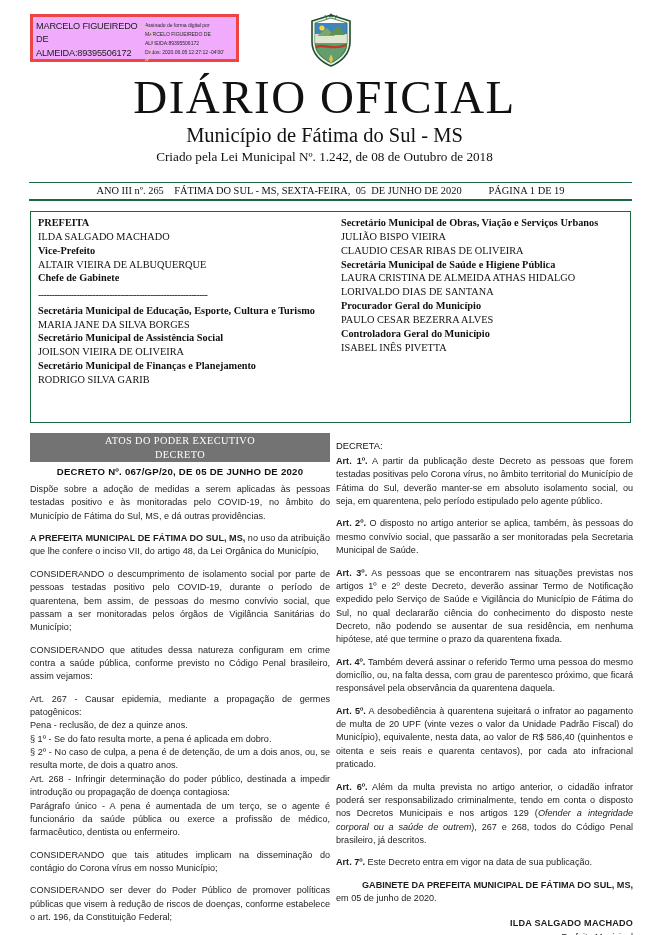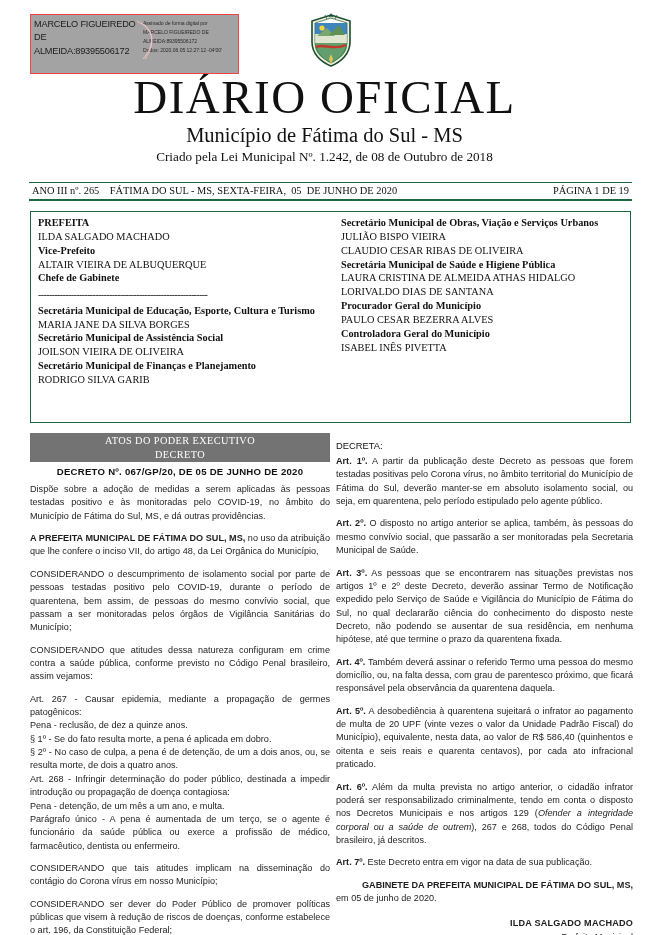--- a/index.html
+++ b/index.html
@@ -12,24 +12,24 @@
     font-family: "Liberation Serif", serif;
     color: #1a1a1a;
     position: relative;
     overflow: hidden;
   }
 
   
   .sig-stamp {
     position: absolute;
     left: 30px; top: 14px;
-    width: 209px; height: 60px;
-    border: 1px solid #ef4444;
+    width: 209px; height: 48px;
+    border: 3px solid #ef4444;
     display: flex;
-    background: #a3a3a3;
+    background: #f0abfc;
     z-index: 5;
   }
   .sig-left {
     width: 108px;
     padding: 3px 2px 0 3px;
     font-family: "Liberation Sans", sans-serif;
     font-size: 9.2px;
     line-height: 1.45;
     letter-spacing: -0.2px;
     color: #1b1b1b;
@@ -89,21 +89,21 @@
 
   
   .edition-bar {
     position: absolute;
     left: 29px; top: 182px;
     width: 603px;
     border-top: 1.6px solid #18693f;
     border-bottom: 2.6px solid #18693f;
     padding: 2px 3px 2.5px 3px;
     display: flex;
-    justify-content: space-between;
+    justify-content: center;
     align-items: baseline;
     font-family: "Liberation Serif", serif;
     font-size: 10.4px;
     color: #111;
     gap: 27px;
   }
   .edition-left { white-space: pre; }
   .edition-right { white-space: pre; }
 
   
@@ -293,21 +293,20 @@
   <p>
     <b>A PREFEITA MUNICIPAL DE FÁTIMA DO SUL, MS,</b><span> no uso da atribuição que lhe confere o inciso VII, do artigo 48, da Lei Orgânica do Município,</span>
   </p>
   <p>CONSIDERANDO o descumprimento de isolamento social por parte de pessoas testadas positivo pelo COVID-19, durante o período de quarentena, bem assim, de pessoas do mesmo convívio social, que passam a ser monitoradas pelos órgãos de Vigilância Sanitárias do Município;</p>
   <p>CONSIDERANDO que atitudes dessa natureza configuram em crime contra a saúde pública, conforme previsto no Código Penal brasileiro, assim vejamos:</p>
   <p class="tight">Art. 267 - Causar epidemia, mediante a propagação de germes patogênicos:</p>
   <p class="tight">Pena - reclusão, de dez a quinze anos.</p>
   <p class="tight">§ 1º - Se do fato resulta morte, a pena é aplicada em dobro.</p>
   <p class="tight">§ 2º - No caso de culpa, a pena é de detenção, de um a dois anos, ou, se resulta morte, de dois a quatro anos.</p>
   <p class="tight">Art. 268 - Infringir determinação do poder público, destinada a impedir introdução ou propagação de doença contagiosa:</p>
-  <p class="tight">Pena - detenção, de um mês a um ano, e multa.</p>
   <p>Parágrafo único - A pena é aumentada de um terço, se o agente é funcionário da saúde pública ou exerce a profissão de médico, farmacêutico, dentista ou enfermeiro.</p>
   <p>CONSIDERANDO que tais atitudes implicam na disseminação do contágio do Corona vírus em nosso Município;</p>
   <p>CONSIDERANDO ser dever do Poder Público de promover políticas públicas que visem à redução de riscos de doenças, conforme estabelece o art. 196, da Constituição Federal;</p>
 
 </div>
 
 <div class="col right right-body">
   <p>
     <b>Art. 1º.</b><span> A partir da publicação deste Decreto as pessoas que forem testadas positivas pelo Corona vírus, no âmbito territorial do Município de Fátima do Sul, deverão manter-se em absoluto isolamento social, ou seja, em quarentena, pelo período estipulado pelo agente público.</span>
   </p>

